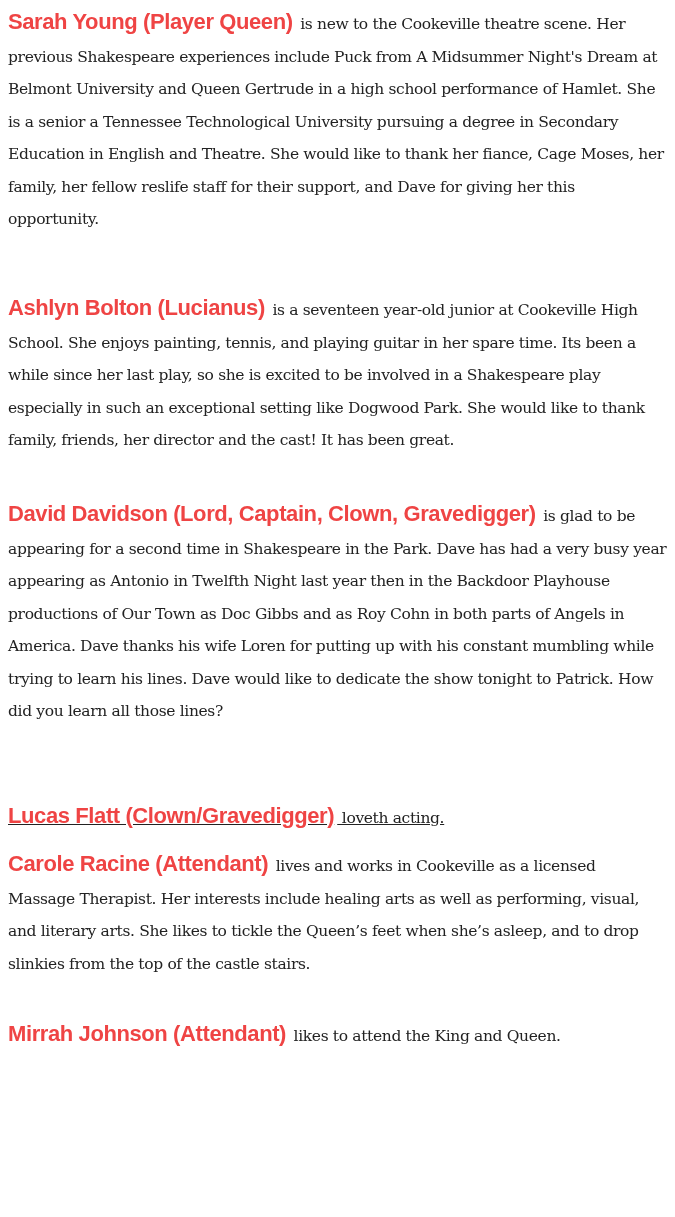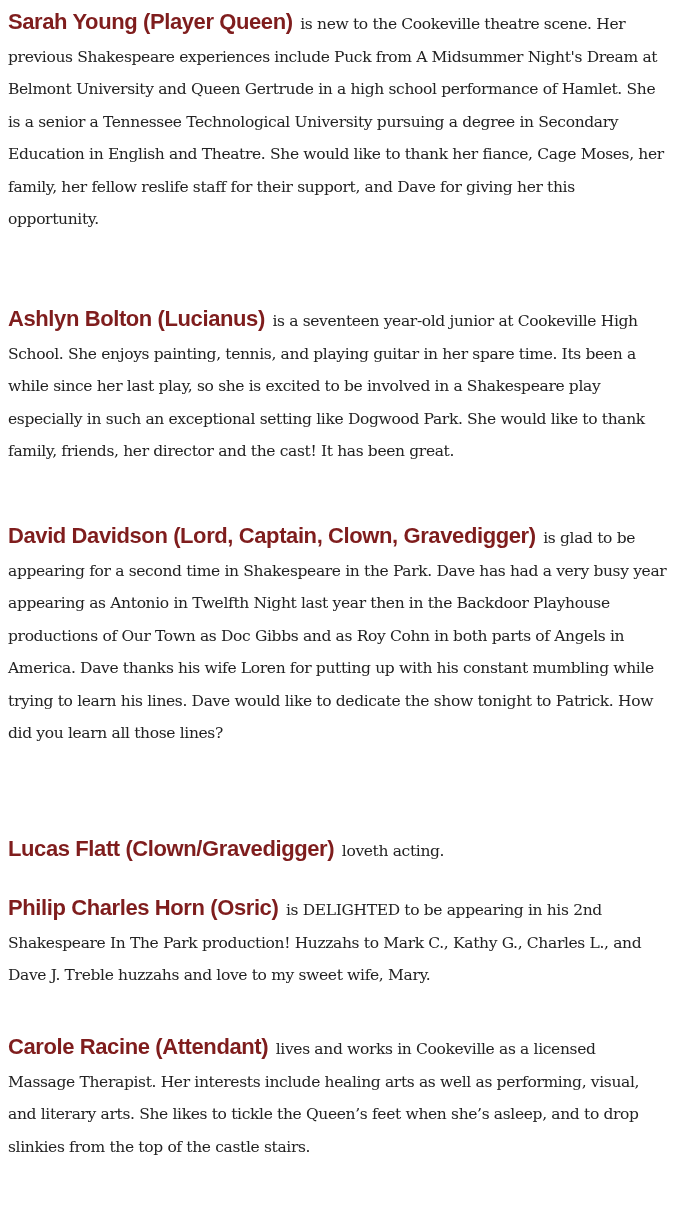--- a/index.html
+++ b/index.html
@@ -21,52 +21,51 @@
     }
     .bio {
       margin: 0;
       font-size: 16.5px;
       line-height: 32.5px;
       letter-spacing: -0.35px;
       font-weight: 300;
       color: #222;
       text-align: left;
     }
-    .bio + .bio { margin-top: 21px; }
+    .bio + .bio { margin-top: 10px; }
     .bio.b1 { height: 276px; }
     .bio.b2 { height: 196px; }
     .bio.b3 { height: 292px; }
-    .bio.b4 { height: 38px; }
+    .bio.b4 { height: 38px; text-decoration: underline; }
     .bio.b5 { height: 118px; }
     .bio.b6 { height: 38px; }
     .bio.b7 { height: 160px; }
     .name {
       font-size: 22px;
       font-weight: 700;
       letter-spacing: -0.4px;
-      color: #7f1d1d;
+      color: #ef4444;
       font-family: "Liberation Sans", "DejaVu Sans", sans-serif;
       margin-right: 3px;
     }
     .title {
     }
     .body-text { font-family: "DejaVu Serif", "Liberation Serif", serif; font-size: 15.5px; }
   </style>
 </head>
 <body>
 
 <div class="page">
 
   <p class="bio b1"><span class="name">Sarah Young (Player Queen)</span><span class="body-text"> is new to the Cookeville theatre scene.  Her previous Shakespeare experiences include Puck from </span><span class="body-text title">A Midsummer Night's Dream</span><span class="body-text"> at Belmont University and Queen Gertrude in a high school performance of </span><span class="body-text title">Hamlet</span><span class="body-text">.  She is a senior a Tennessee Technological University pursuing a degree in Secondary Education in English and Theatre.  She would like to thank her fiance, Cage Moses, her family, her fellow reslife staff for their support, and Dave for giving her this opportunity.</span></p>
 
   <p class="bio b2"><span class="name">Ashlyn Bolton (Lucianus)</span><span class="body-text"> is a seventeen year-old junior at Cookeville High School.  She enjoys painting, tennis, and playing guitar in her  spare time. Its been a while since her last play, so she is excited to be involved in a Shakespeare play especially in such an exceptional setting like Dogwood Park. She would like to thank family, friends, her director and the cast! It has been great.</span></p>
 
   <p class="bio b3"><span class="name">David Davidson (Lord, Captain,  Clown, Gravedigger)</span><span class="body-text"> is glad to be appearing for a second time in Shakespeare in the Park.  Dave has had a very busy year appearing as Antonio in  </span><span class="body-text title">Twelfth Night</span><span class="body-text"> last year then in the Backdoor Playhouse productions of </span><span class="body-text title">Our Town</span><span class="body-text"> as Doc Gibbs and as Roy Cohn in both parts of </span><span class="body-text title">Angels in America</span><span class="body-text">.  Dave  thanks his wife Loren for putting up with his constant mumbling while trying to learn his lines.  Dave would like to dedicate the show tonight to Patrick.  How did you learn all those lines?</span></p>
 
   <p class="bio b4"><span class="name">Lucas Flatt (Clown/Gravedigger)</span><span class="body-text"> loveth acting.</span></p>
 
-  <p class="bio b5"><span class="name">Philip Charles Horn (Osric)</span><span class="body-text"> is DELIGHTED to be appearing in his 2nd Shakespeare In The Park production! Huzzahs to Mark C., Kathy G., Charles L.,  and Dave J. Treble huzzahs and love to my sweet wife, Mary.</span></p>
 
   <p class="bio b7"><span class="name">Carole Racine (Attendant)</span><span class="body-text"> lives and works in Cookeville as a licensed Massage Therapist.  Her interests include healing arts as well as performing, visual, and literary arts.  She likes to tickle the Queen’s feet when she’s asleep, and to drop slinkies from the top of the castle stairs.</span></p>
 
   <p class="bio b6"><span class="name">Mirrah Johnson (Attendant)</span><span class="body-text"> likes to attend the King and Queen.</span></p>
 
 </div>
 
 </body></html>

